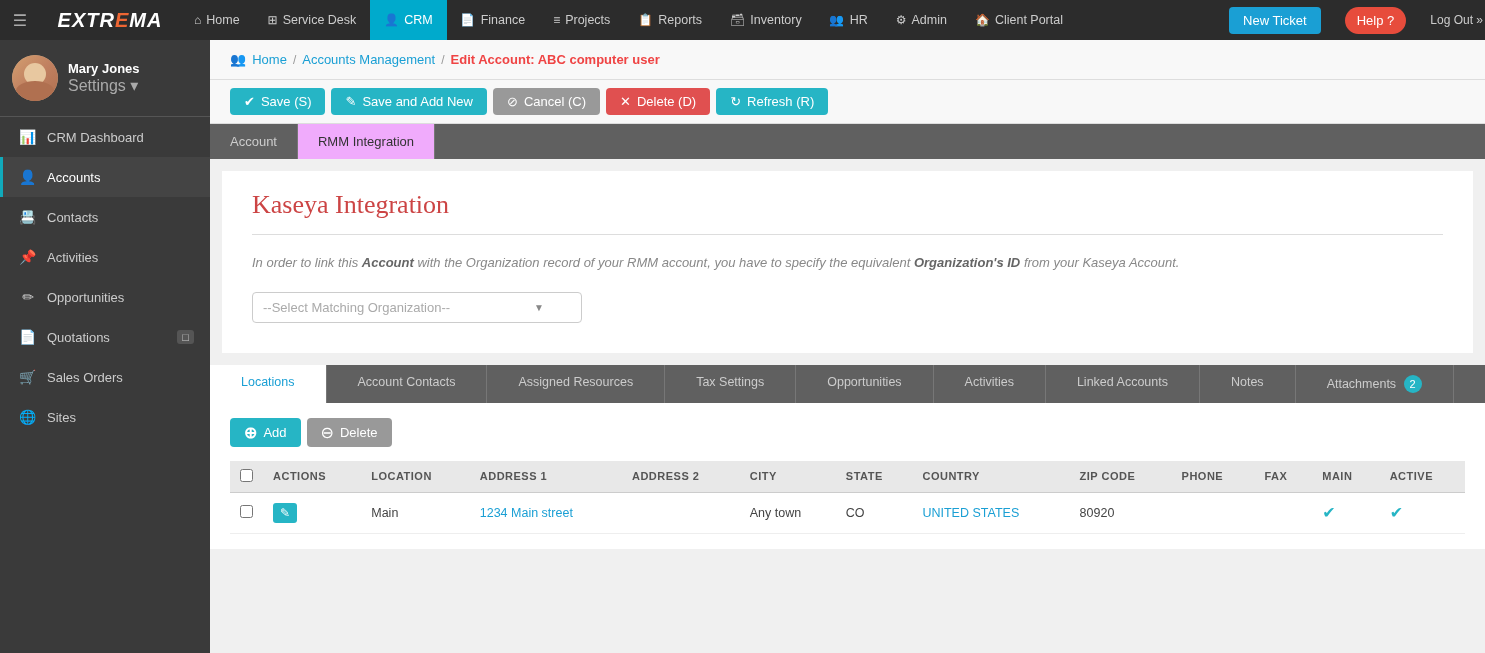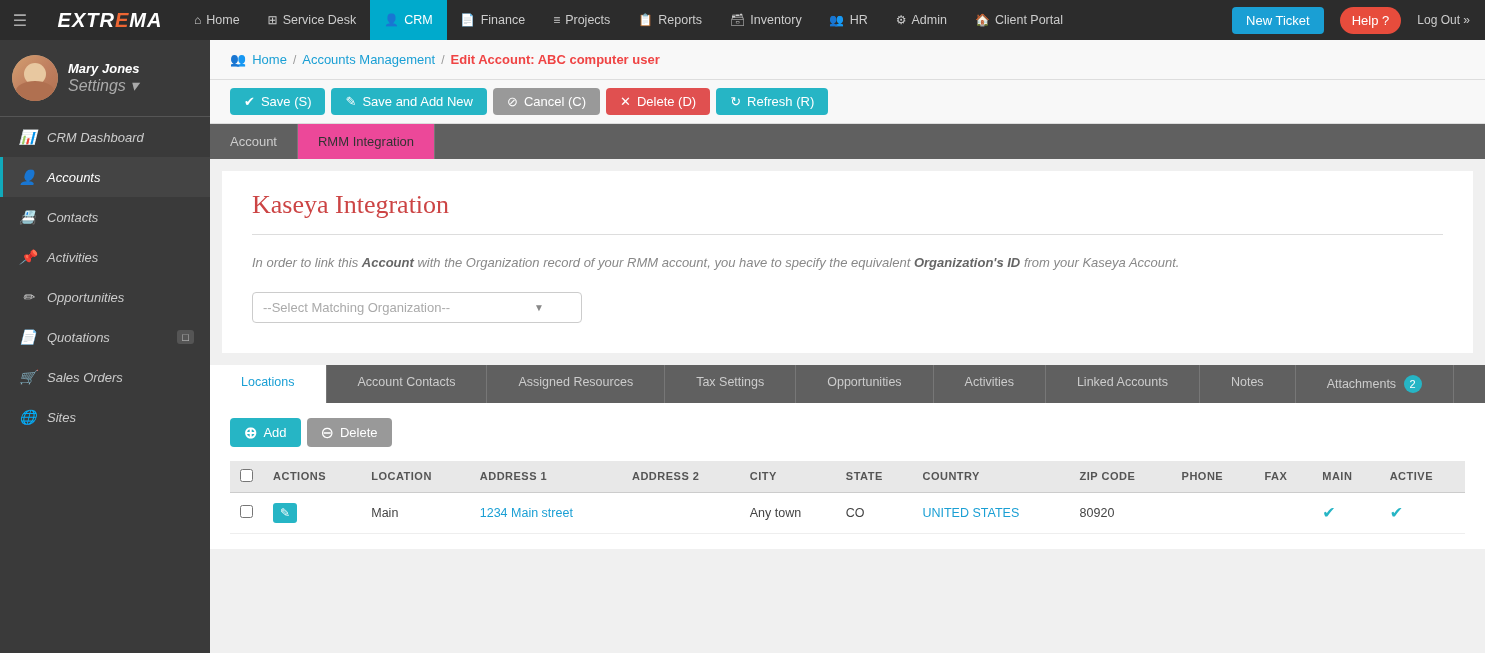--- a/index.html
+++ b/index.html
@@ -51,22 +51,22 @@
       font-size: 12.5px;
       cursor: pointer;
       white-space: nowrap;
       gap: 5px;
     }
     .nav-item.active { background: #00aacc; color: white; }
     .nav-item .nav-icon { font-size: 12px; }
     .top-nav .nav-right {
       display: flex;
       align-items: center;
-      gap: 16px;
-      padding-right: 15px;
+      gap: 24px;
+      padding-right: 2px;
     }
     .btn-new-ticket {
       background: #1a9fd4;
       color: white;
       border: none;
       padding: 6px 14px;
       border-radius: 4px;
       font-size: 13px;
       cursor: pointer;
       font-weight: 500;
@@ -95,21 +95,20 @@
     }
 
     
     .sidebar {
       width: 210px;
       background: #3a3a3a;
       display: flex;
       flex-direction: column;
       flex-shrink: 0;
       overflow-y: auto;
-      font-style: italic;
     }
     .sidebar-user {
       display: flex;
       align-items: center;
       padding: 15px 12px;
       border-bottom: 1px solid #555;
     }
     .avatar {
       width: 46px;
       height: 46px;
@@ -225,21 +224,21 @@
       display: flex;
       flex-shrink: 0;
     }
     .tab-item {
       padding: 10px 20px;
       color: #ccc;
       font-size: 13px;
       cursor: pointer;
       border-right: 1px solid #777;
     }
-    .tab-item.active { background: #ec4899; color: #333; font-weight: 500; }
+    .tab-item.active { background: #f0abfc; color: #333; font-weight: 500; }
 
     
     .card-body {
       background: white;
       margin: 12px;
       padding: 19px 30px 20px;
       flex-shrink: 0;
     }
     .integration-title {
       font-size: 26px;

